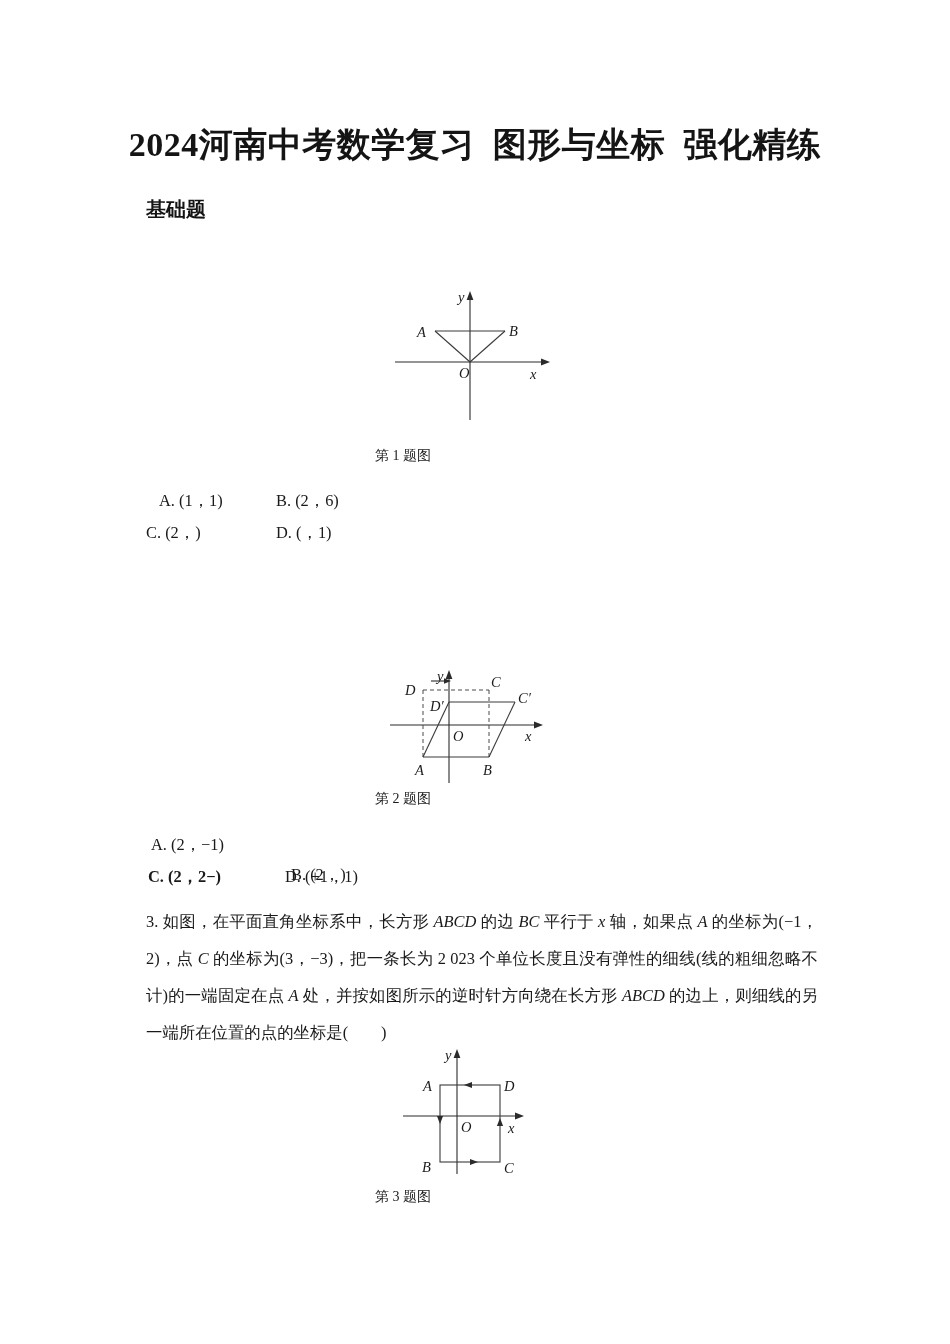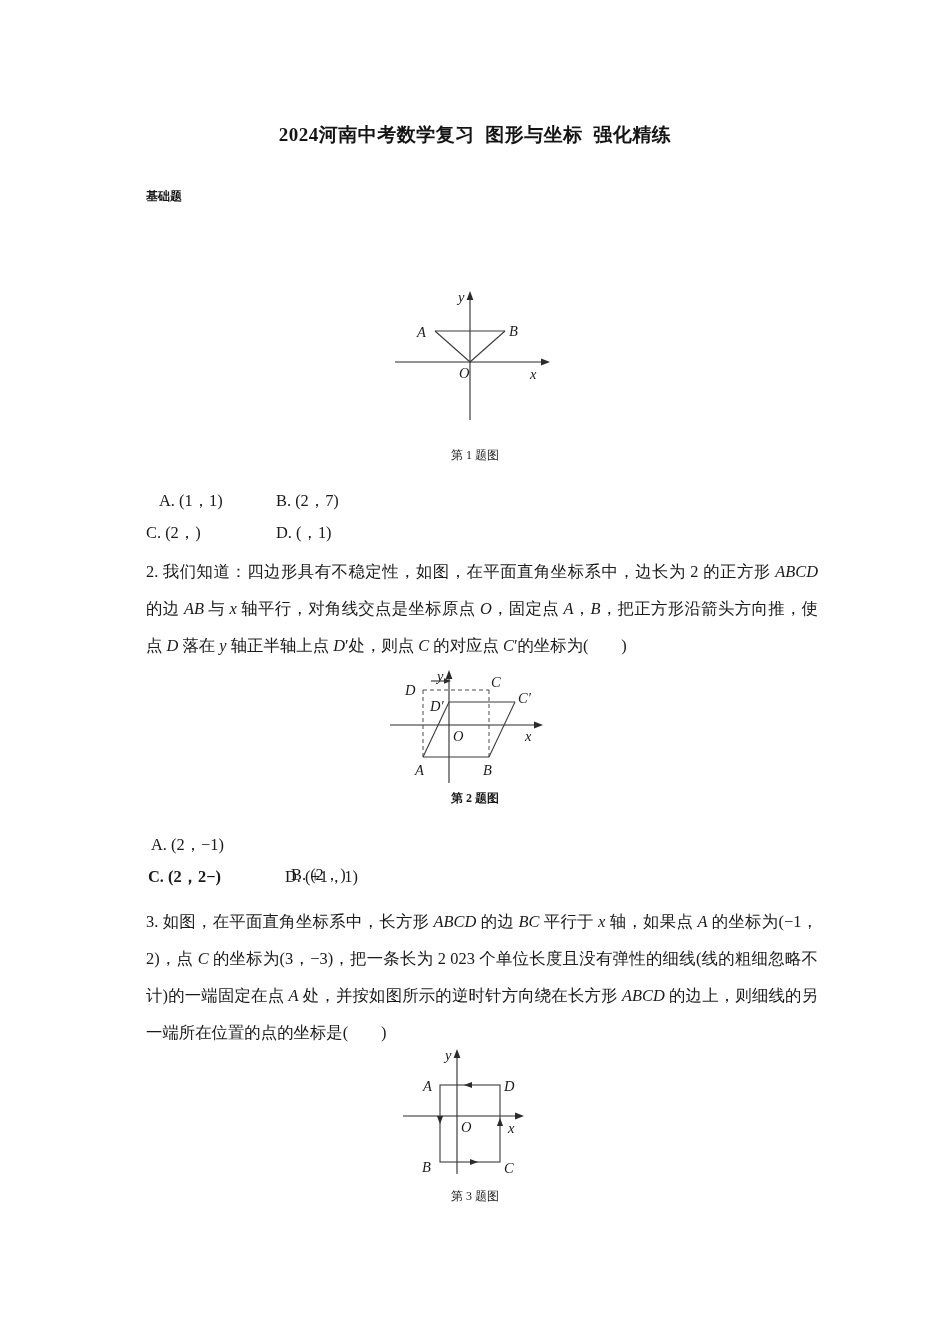--- a/index.html
+++ b/index.html
@@ -23,34 +23,34 @@
   }
 
   
   .doc-title {
     position: absolute;
     left: 0;
     right: 0;
     top: 122px;
     text-align: center;
     font-family: "Liberation Serif", "DejaVu Serif", serif;
-    font-size: 19px;
+    font-size: 34px;
     font-weight: 700;
     letter-spacing: 0.5px;
     color: #141414;
     white-space: pre;
   }
 
   
   .section-heading {
     position: absolute;
     left: 146px;
-    top: 188px;
+    top: 196px;
     font-family: "Liberation Sans", "DejaVu Sans", sans-serif;
-    font-size: 12px;
+    font-size: 20px;
     font-weight: 700;
     color: #141414;
   }
 
   
   .qtext {
     position: absolute;
     left: 146px;
     width: 672px;
     font-size: 16.4px;
@@ -76,22 +76,21 @@
   .opt-b2 { left: 291px; }
   .opt-c2 { left: 148px; font-weight: bold; }
   .opt-d2 { left: 285px; }
 
   
   .figure {
     position: absolute;
   }
   .fig-caption {
     position: absolute;
-    text-align: center;
-    font-size: 12px;
+    font-size: 14px;
     color: #1a1a1a;
     white-space: pre;
     width: 200px;
   }
   svg { display: block; overflow: visible; }
   .axis { stroke: #2b2b2b; stroke-width: 1.1; fill: none; }
   .shape { stroke: #3a3a3a; stroke-width: 1.1; fill: none; }
   .dashed { stroke: #4a4a4a; stroke-width: 1.0; fill: none; stroke-dasharray: 4 3; }
   .lbl {
     font-family: "Liberation Serif", "DejaVu Serif", serif;
@@ -127,25 +126,24 @@
       <text class="lbl" x="124" y="48">B</text>
       <text class="lbl" x="74" y="90">O</text>
       <text class="lbl" x="145" y="91">x</text>
       <text class="lbl" x="73" y="14">y</text>
     </svg>
   </div>
 
   <div class="fig-caption" style="left:375px; top:447px;">第 1 题图</div>
 
   <div class="opt-row opt-a" style="top:490px;">A. (1，1)</div>
-  <div class="opt-row opt-b" style="top:490px;">B. (2，7)</div>
+  <div class="opt-row opt-b" style="top:490px;">B. (2，6)</div>
   <div class="opt-row opt-c" style="top:522px;">C. (2，)</div>
   <div class="opt-row opt-d" style="top:522px;">D. (，1)</div>
 
-  <div class="qtext" style="top:553px;">2. 我们知道：四边形具有不稳定性，如图，在平面直角坐标系中，边长为 2 的正方形 <i>ABCD</i> 的边 <i>AB</i> 与 <i>x</i> 轴平行，对角线交点是坐标原点 <i>O</i>，固定点 <i>A</i>，<i>B</i>，把正方形沿箭头方向推，使点 <i>D</i> 落在 <i>y</i> 轴正半轴上点 <i>D</i>′处，则点 <i>C</i> 的对应点 <i>C</i>′的坐标为(　　)</div>
 
   <div class="figure" style="left:385px; top:665px;">
     <svg width="185" height="125" viewBox="0 0 185 125" aria-hidden="true">
 
       <line class="axis" x1="64" y1="118" x2="64" y2="12"></line>
       <polygon points="64,5 60.6,14 67.4,14" fill="#2b2b2b"></polygon>
 
       <line class="axis" x1="5" y1="60" x2="150" y2="60"></line>
       <polygon points="158,60 149,56.6 149,63.4" fill="#2b2b2b"></polygon>
 
@@ -166,21 +164,21 @@
       <text class="lbl" x="45" y="46">D′</text>
       <text class="lbl" x="133" y="38">C′</text>
       <text class="lbl" x="30" y="110">A</text>
       <text class="lbl" x="98" y="110">B</text>
       <text class="lbl" x="68" y="76">O</text>
       <text class="lbl" x="140" y="76">x</text>
       <text class="lbl" x="52" y="16">y</text>
     </svg>
   </div>
 
-  <div class="fig-caption" style="left:375px; top:790px;font-weight:bold;">第 2 题图</div>
+  <div class="fig-caption" style="left:375px; top:790px;">第 2 题图</div>
 
   <div class="opt-row opt-a2" style="top:834px;">A. (2，−1)</div>
   <div class="opt-row opt-b2" style="top:864px;">B. (2，)</div>
   <div class="opt-row opt-c2" style="top:866px;">C. (2，2−)</div>
   <div class="opt-row opt-d2" style="top:866px;">D. (+1，1)</div>
 
   <div class="qtext" style="top:903px;">3. 如图，在平面直角坐标系中，长方形 <i>ABCD</i> 的边 <i>BC</i> 平行于 <i>x</i> 轴，如果点 <i>A</i> 的坐标为(−1，2)，点 <i>C</i> 的坐标为(3，−3)，把一条长为 2 023 个单位长度且没有弹性的细线(线的粗细忽略不计)的一端固定在点 <i>A</i> 处，并按如图所示的逆时针方向绕在长方形 <i>ABCD</i> 的边上，则细线的另一端所在位置的点的坐标是(　　)</div>
 
   <div class="figure" style="left:398px; top:1046px;">
     <svg width="170" height="135" viewBox="0 0 170 135" aria-hidden="true">

